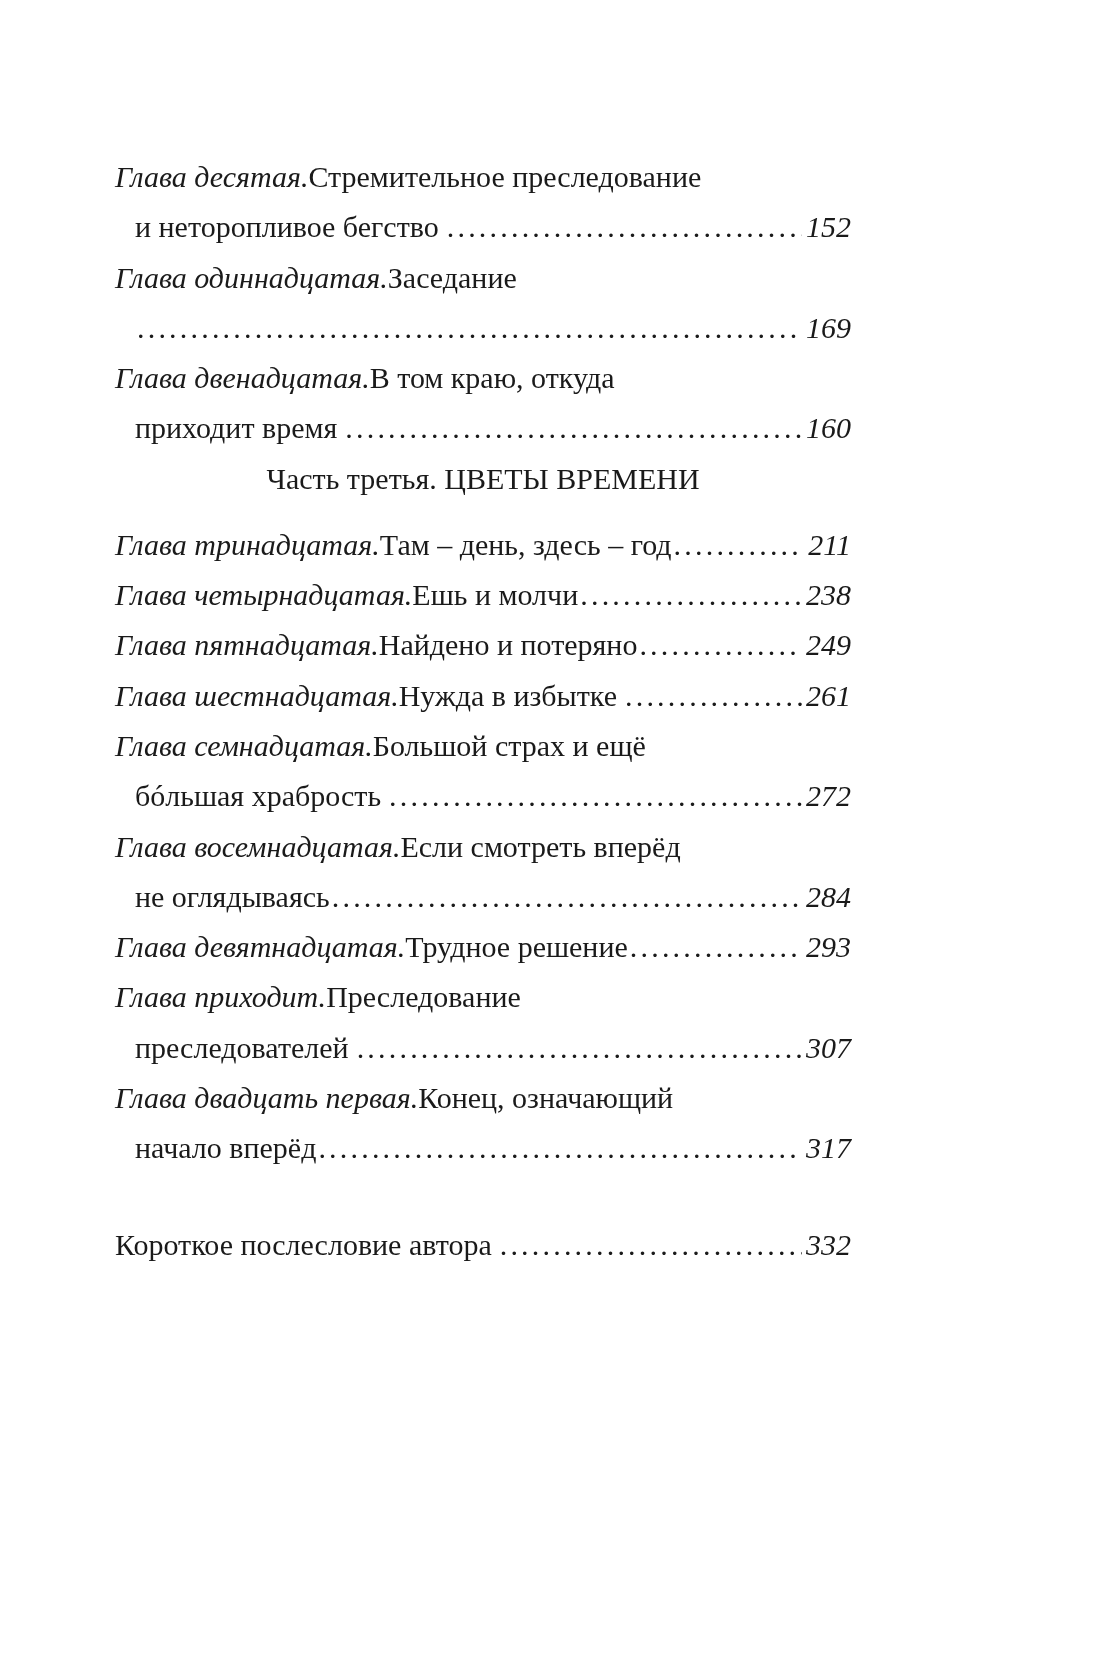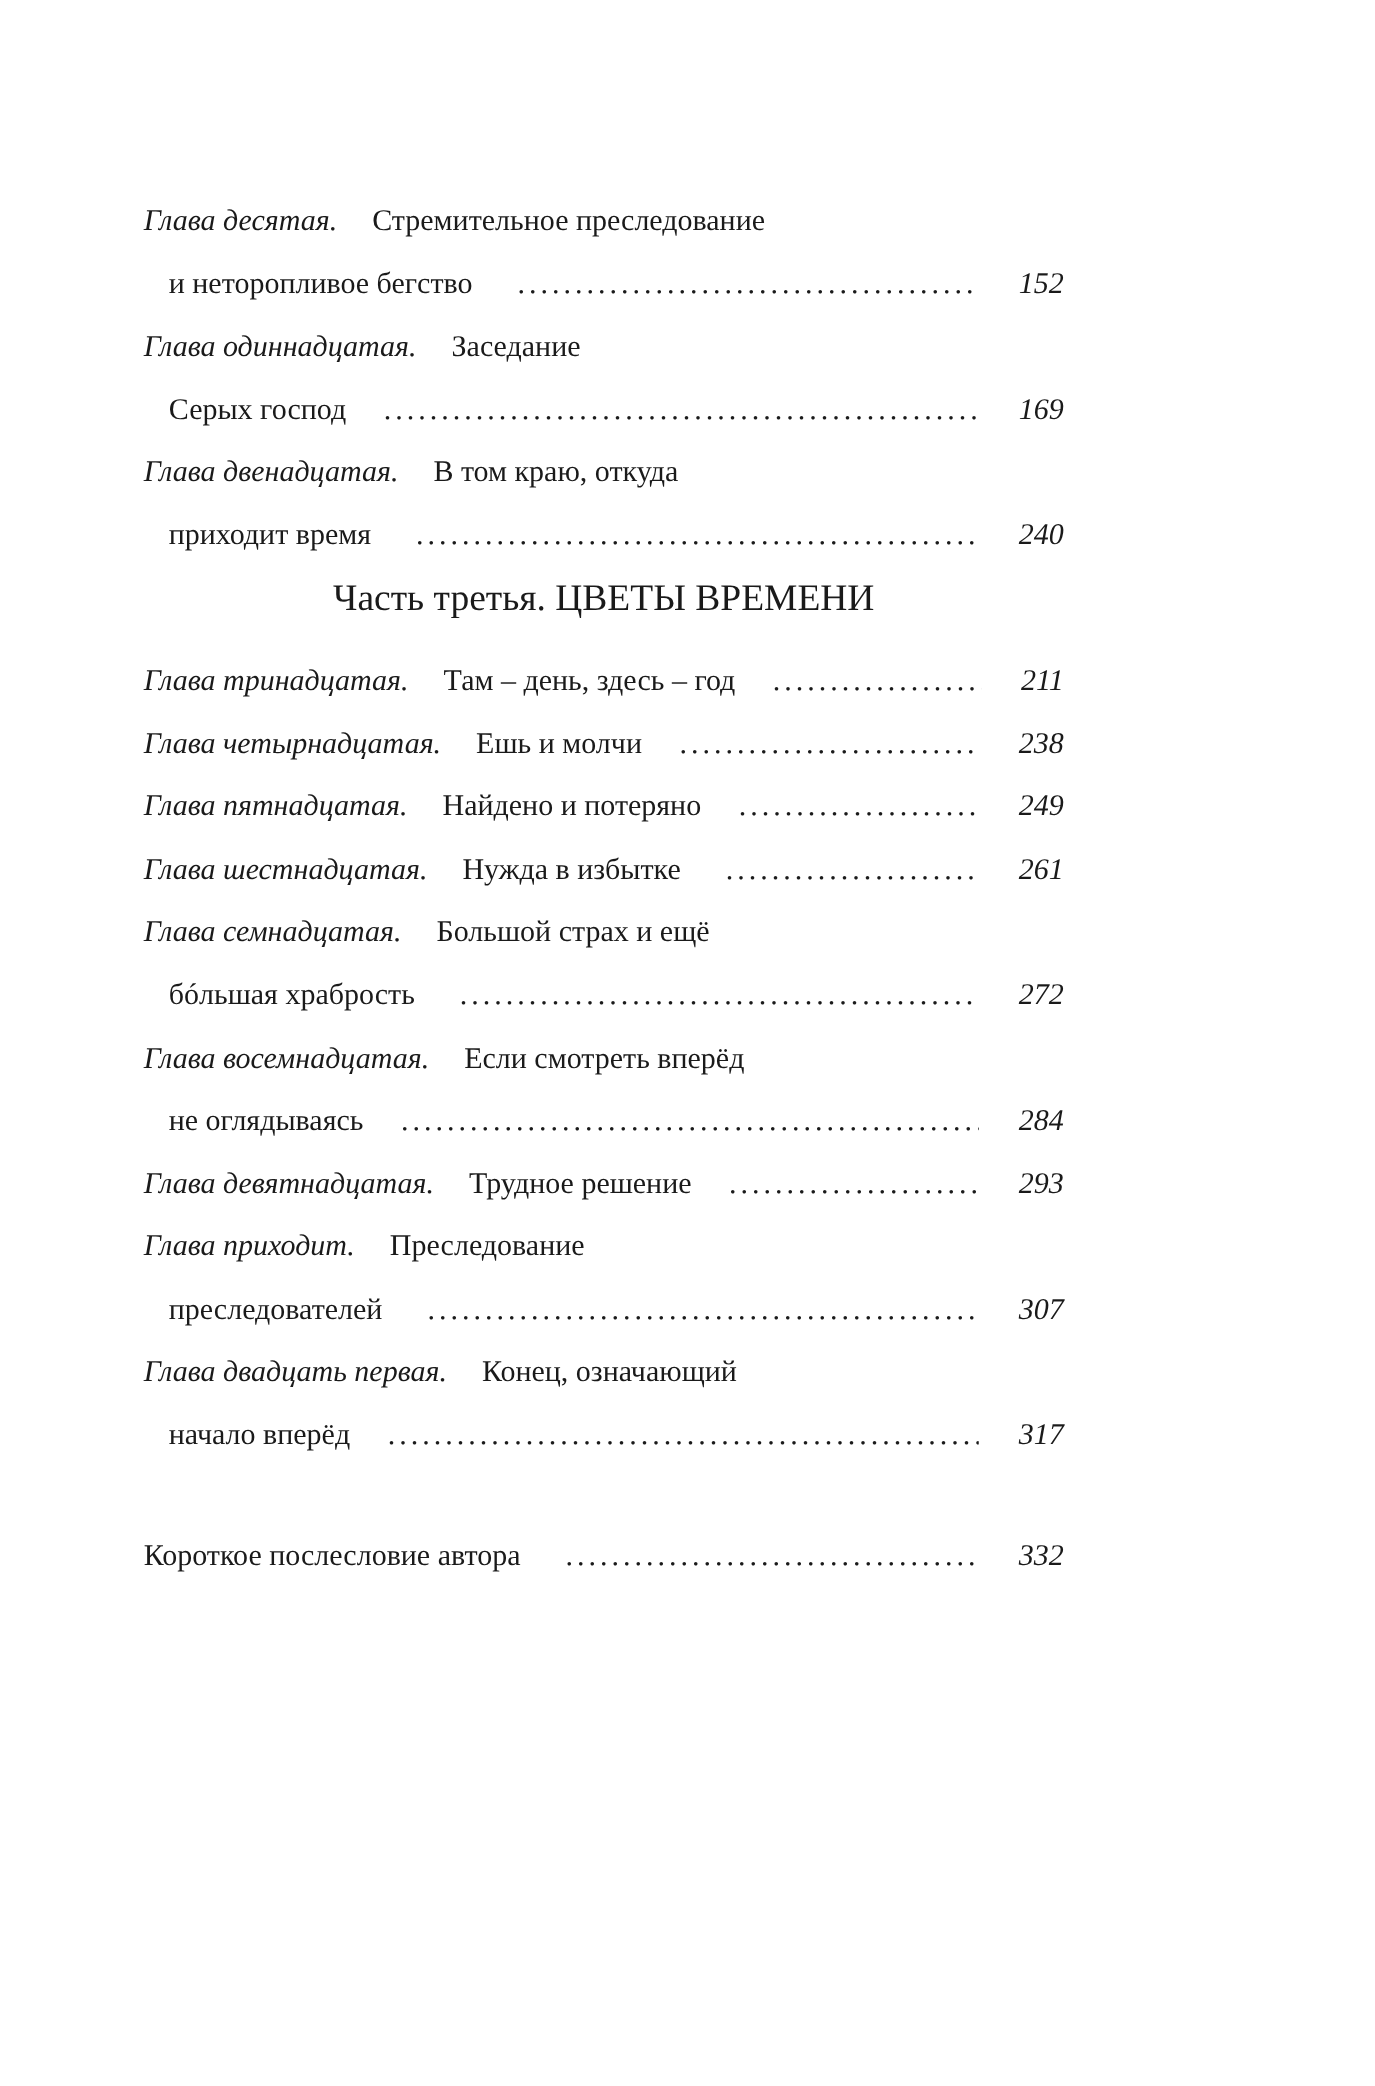--- a/index.html
+++ b/index.html
@@ -5,22 +5,22 @@
     html, body { margin: 0; padding: 0; background: #ffffff; }
     body {
       width: 1100px; height: 1669px; position: relative; overflow: hidden;
       font-family: "Liberation Serif", "DejaVu Serif", serif;
       color: #1a1a1a;
     }
     .page {
       position: absolute; left: 115px; top: 152px; width: 736px;
     }
     .line {
-      height: 50.3px; line-height: 50.3px; font-size: 24px;
-      display: flex; align-items: baseline; white-space: nowrap; gap: 28px;
+      height: 50.3px; line-height: 50.3px; font-size: 30px;
+      display: flex; align-items: baseline; white-space: nowrap;
     }
     .line.indent { padding-left: 20px; }
     .it { font-style: italic; }
     .dots {
       flex: 1 1 auto; overflow: hidden; margin: 0 4px 0 8px;
       letter-spacing: 3.2px; white-space: nowrap;
     }
     .dots.tight { margin-left: 2px; }
     .num { flex: 0 0 auto; text-align: left; font-style: italic; }
     .part {
@@ -42,33 +42,32 @@
     <span>и неторопливое бегство</span>
     <span class="dots">......................................................................................</span>
     <span class="num">152</span>
   </div>
 
   <div class="line">
     <span class="it">Глава одиннадцатая.</span>
       <span> Заседание</span>
   </div>
   <div class="line indent">
-    <span>Серых господ</span>
     <span class="dots tight">......................................................................................</span>
     <span class="num">169</span>
   </div>
 
   <div class="line">
     <span class="it">Глава двенадцатая.</span>
       <span> В том краю, откуда</span>
   </div>
   <div class="line indent">
     <span>приходит время</span>
     <span class="dots">......................................................................................</span>
-    <span class="num">240</span>
+    <span class="num">160</span>
   </div>
 
   <div class="part">Часть третья. ЦВЕТЫ ВРЕМЕНИ</div>
 
   <div class="line">
     <span class="it">Глава тринадцатая.</span>
       <span> Там – день, здесь – год</span>
     <span class="dots tight">......................................................................................</span>
     <span class="num">211</span>
   </div>

